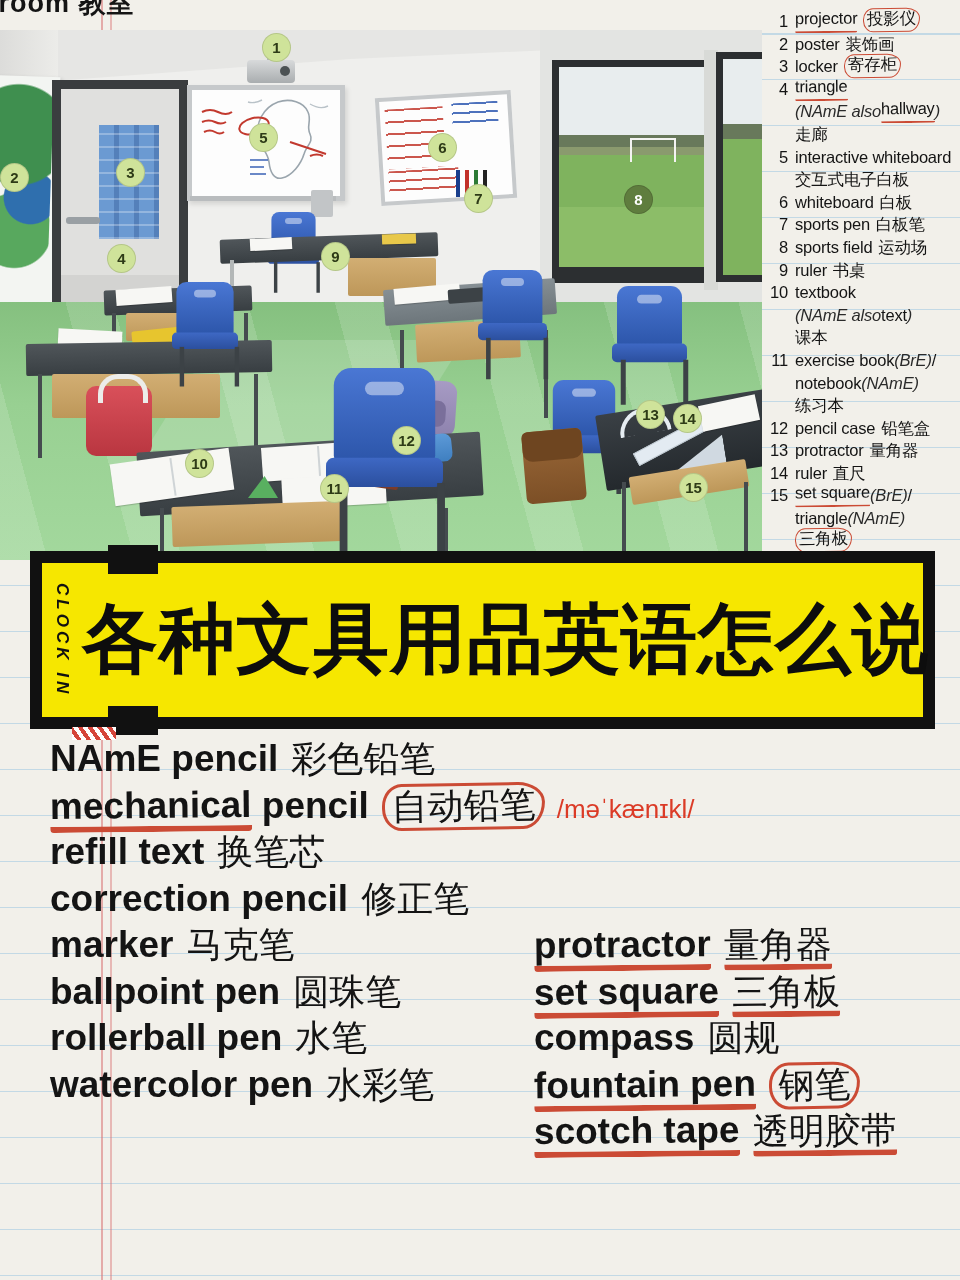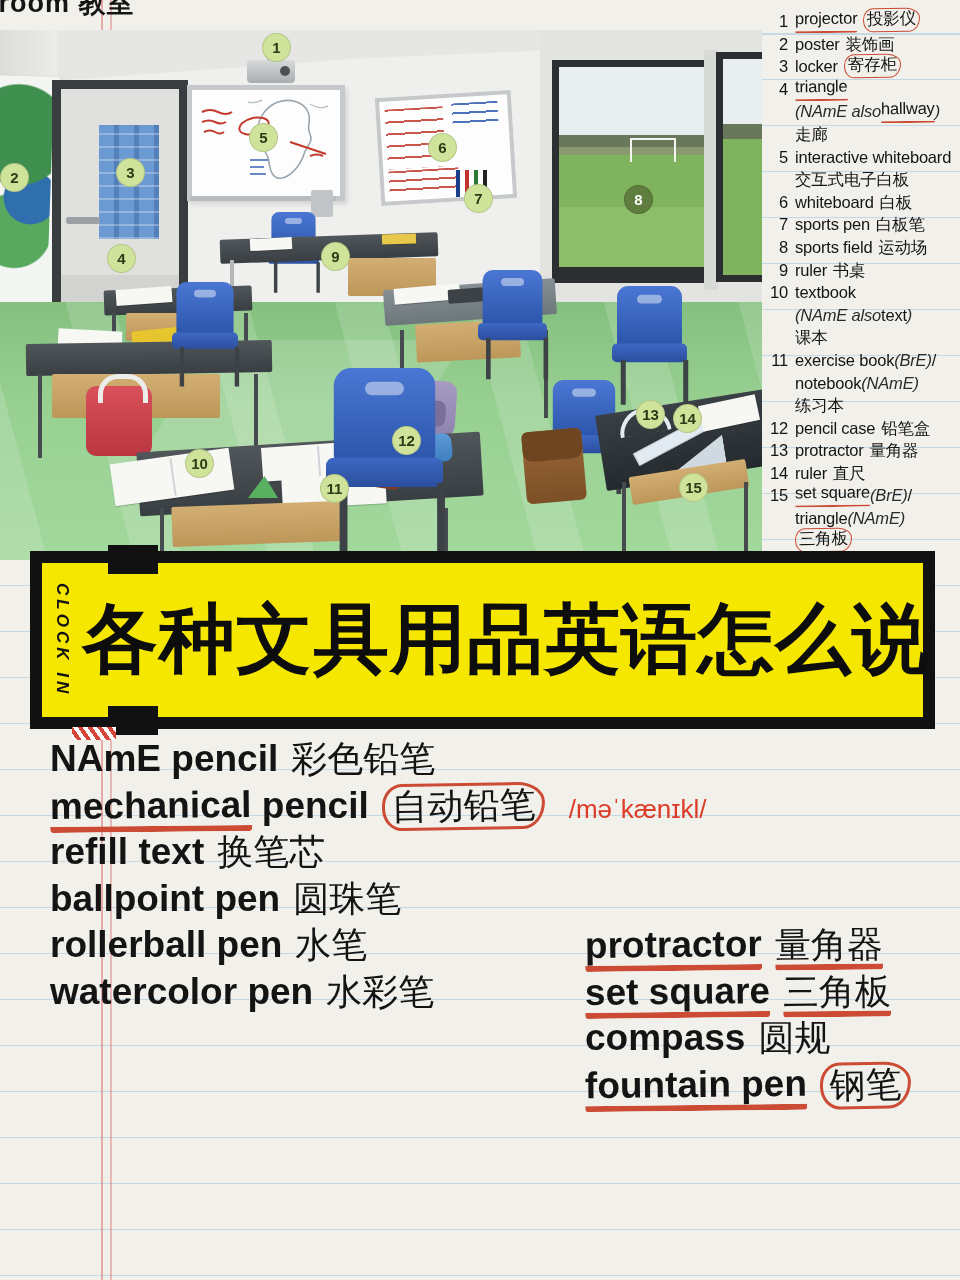--- a/index.html
+++ b/index.html
@@ -134,23 +134,23 @@
   .tape{position:absolute;left:72px;top:727px;width:44px;height:13px;z-index:4;
     background:repeating-linear-gradient(55deg,#fff 0 4px,#d5453a 4px 8px);}
 
   
   .vocab{position:absolute;z-index:1;white-space:nowrap;}
   .vocab .vr{height:46.5px;line-height:46.5px;font-size:37px;}
   .vocab .s-en{font-weight:bold;}
   .vocab .s-zh{font-weight:normal;font-size:36px;margin-left:13px;}
   .vocab .s-t{margin-left:2px;}
   .vocab .s-note{color:var(--note);font-size:27px;font-weight:normal;margin-left:10px;}
-  .vocab .s-phon{color:var(--note);font-size:26px;margin-left:24px;font-weight:normal;}
+  .vocab .s-phon{color:var(--note);font-size:26px;margin-left:12px;font-weight:normal;}
   .vleft{left:50px;top:736px;}
-  .vright{left:585px;top:922px;}
+  .vright{left:534px;top:922px;}
   .ic-pencil{color:#e6b12e;font-size:28px;margin-left:2px;}
   .ic-nib{color:#1c1c1c;font-size:28px;margin-left:2px;}
 </style>
 </head>
 <body>
 
 <div class="frag">classroom 教室</div>
 
 <div class="photo">
   <div class="ceiling"></div>
@@ -419,22 +419,25 @@
   <div class="btitle">各种文具用品英语怎么说</div>
 </div>
 <div class="sq" style="left:108px;top:545px"></div>
 <div class="sq" style="left:108px;top:706px"></div>
 <div class="tape"></div>
 
 <div class="vocab vleft" id="vleft">
     <div class="vr"><span class="s-en">NAmE pencil</span><span class="s-zh">彩色铅笔</span></div>
     <div class="vr"><span class="s-en s-u">mechanical</span><span class="s-en"> pencil</span><span class="s-zh s-circ">自动铅笔</span><span class="s-phon">/məˈkænɪkl/</span></div>
     <div class="vr"><span class="s-en">refill text</span><span class="s-zh">换笔芯</span></div>
+    <div class="vr"><span class="s-en">correction pencil</span><span class="s-zh">修正笔</span></div>
+    <div class="vr"><span class="s-en">marker</span><span class="s-zh">马克笔</span></div>
     <div class="vr"><span class="s-en">ballpoint pen</span><span class="s-zh">圆珠笔</span></div>
     <div class="vr"><span class="s-en">rollerball pen</span><span class="s-zh">水笔</span></div>
     <div class="vr"><span class="s-en">watercolor pen</span><span class="s-zh">水彩笔</span></div>
   </div>
 <div class="vocab vright" id="vright">
     <div class="vr"><span class="s-en s-u">protractor</span><span class="s-zh s-u">量角器</span></div>
     <div class="vr"><span class="s-en s-u">set square</span><span class="s-zh s-u">三角板</span></div>
     <div class="vr"><span class="s-en">compass</span><span class="s-zh">圆规</span></div>
     <div class="vr"><span class="s-en s-u">fountain pen</span><span class="s-zh s-circ">钢笔</span></div>
+    <div class="vr"><span class="s-en s-u">scotch tape</span><span class="s-zh s-u">透明胶带</span></div>
   </div>
 
 </body></html>

